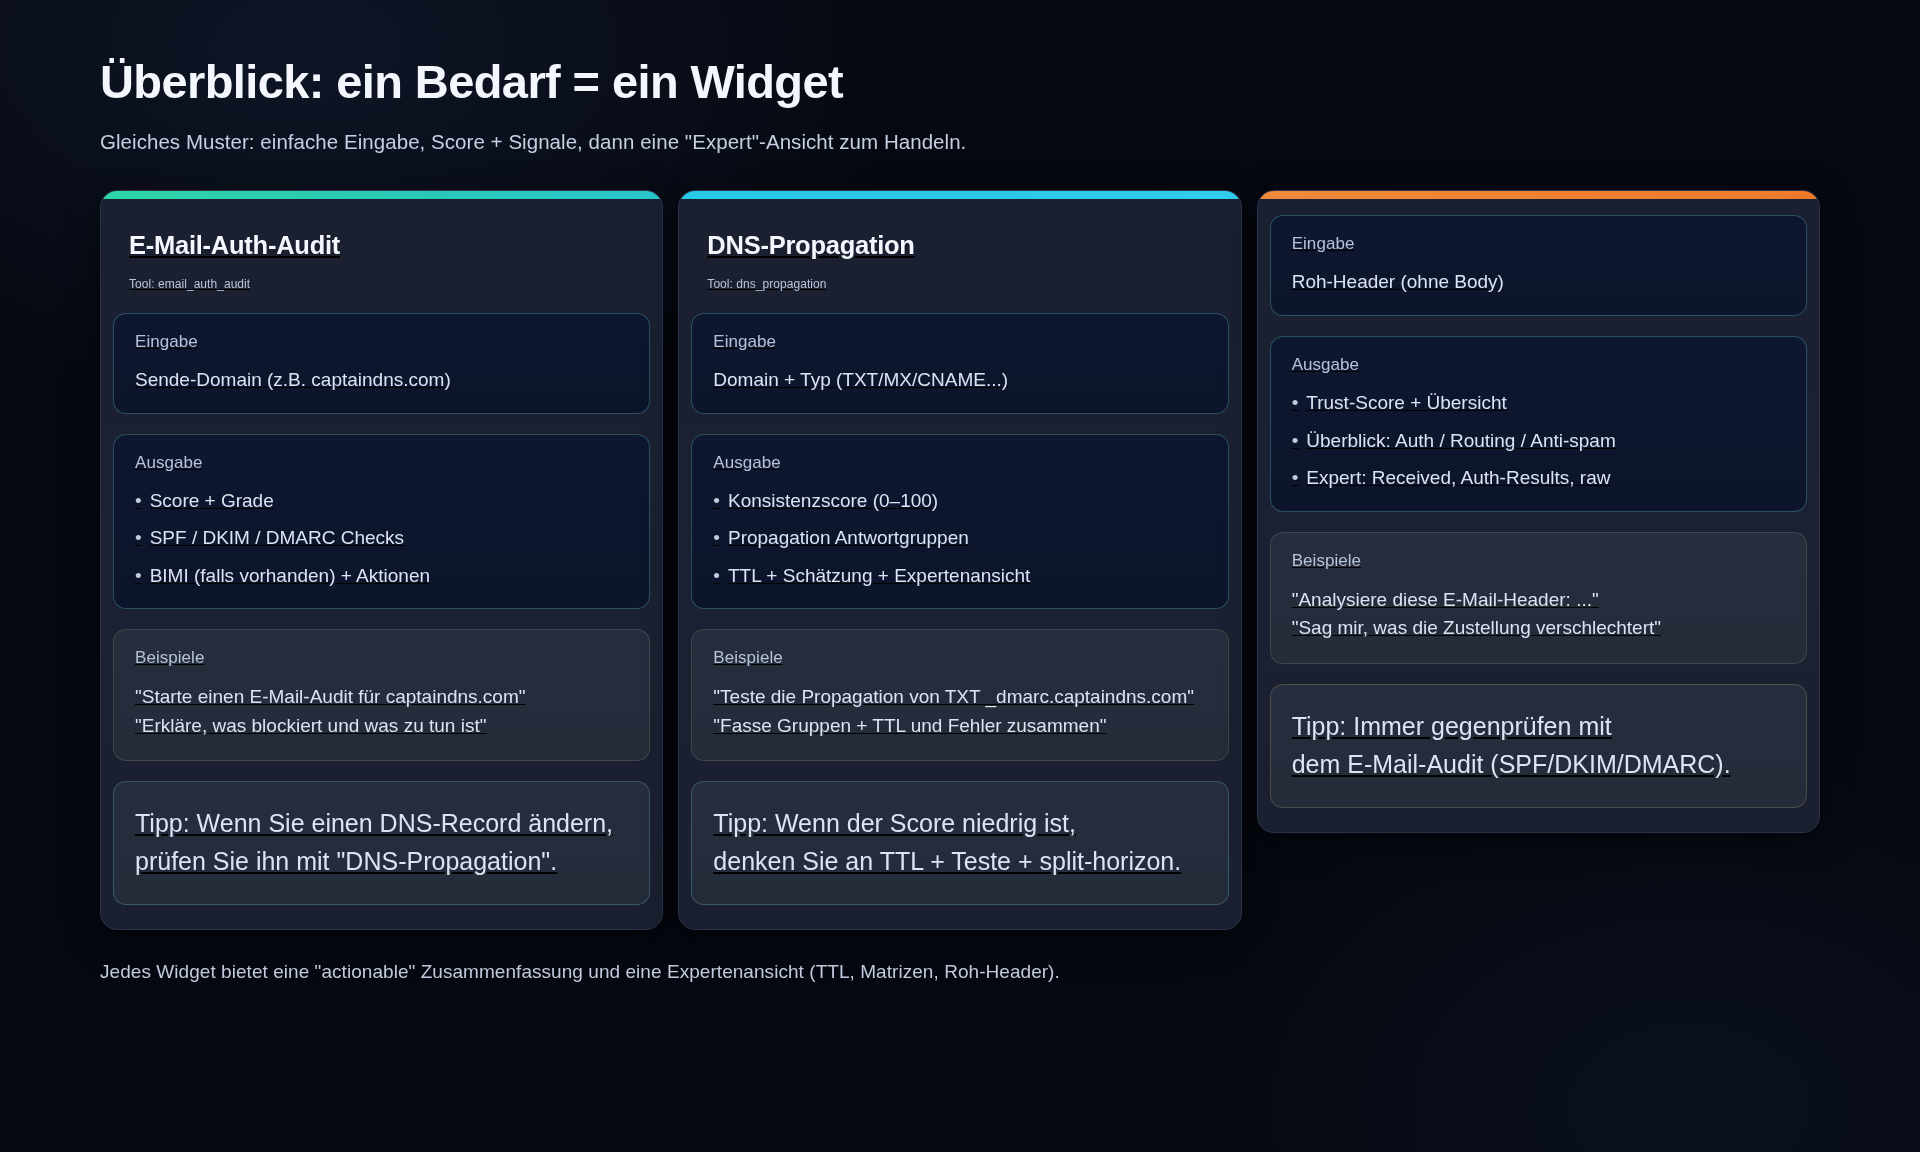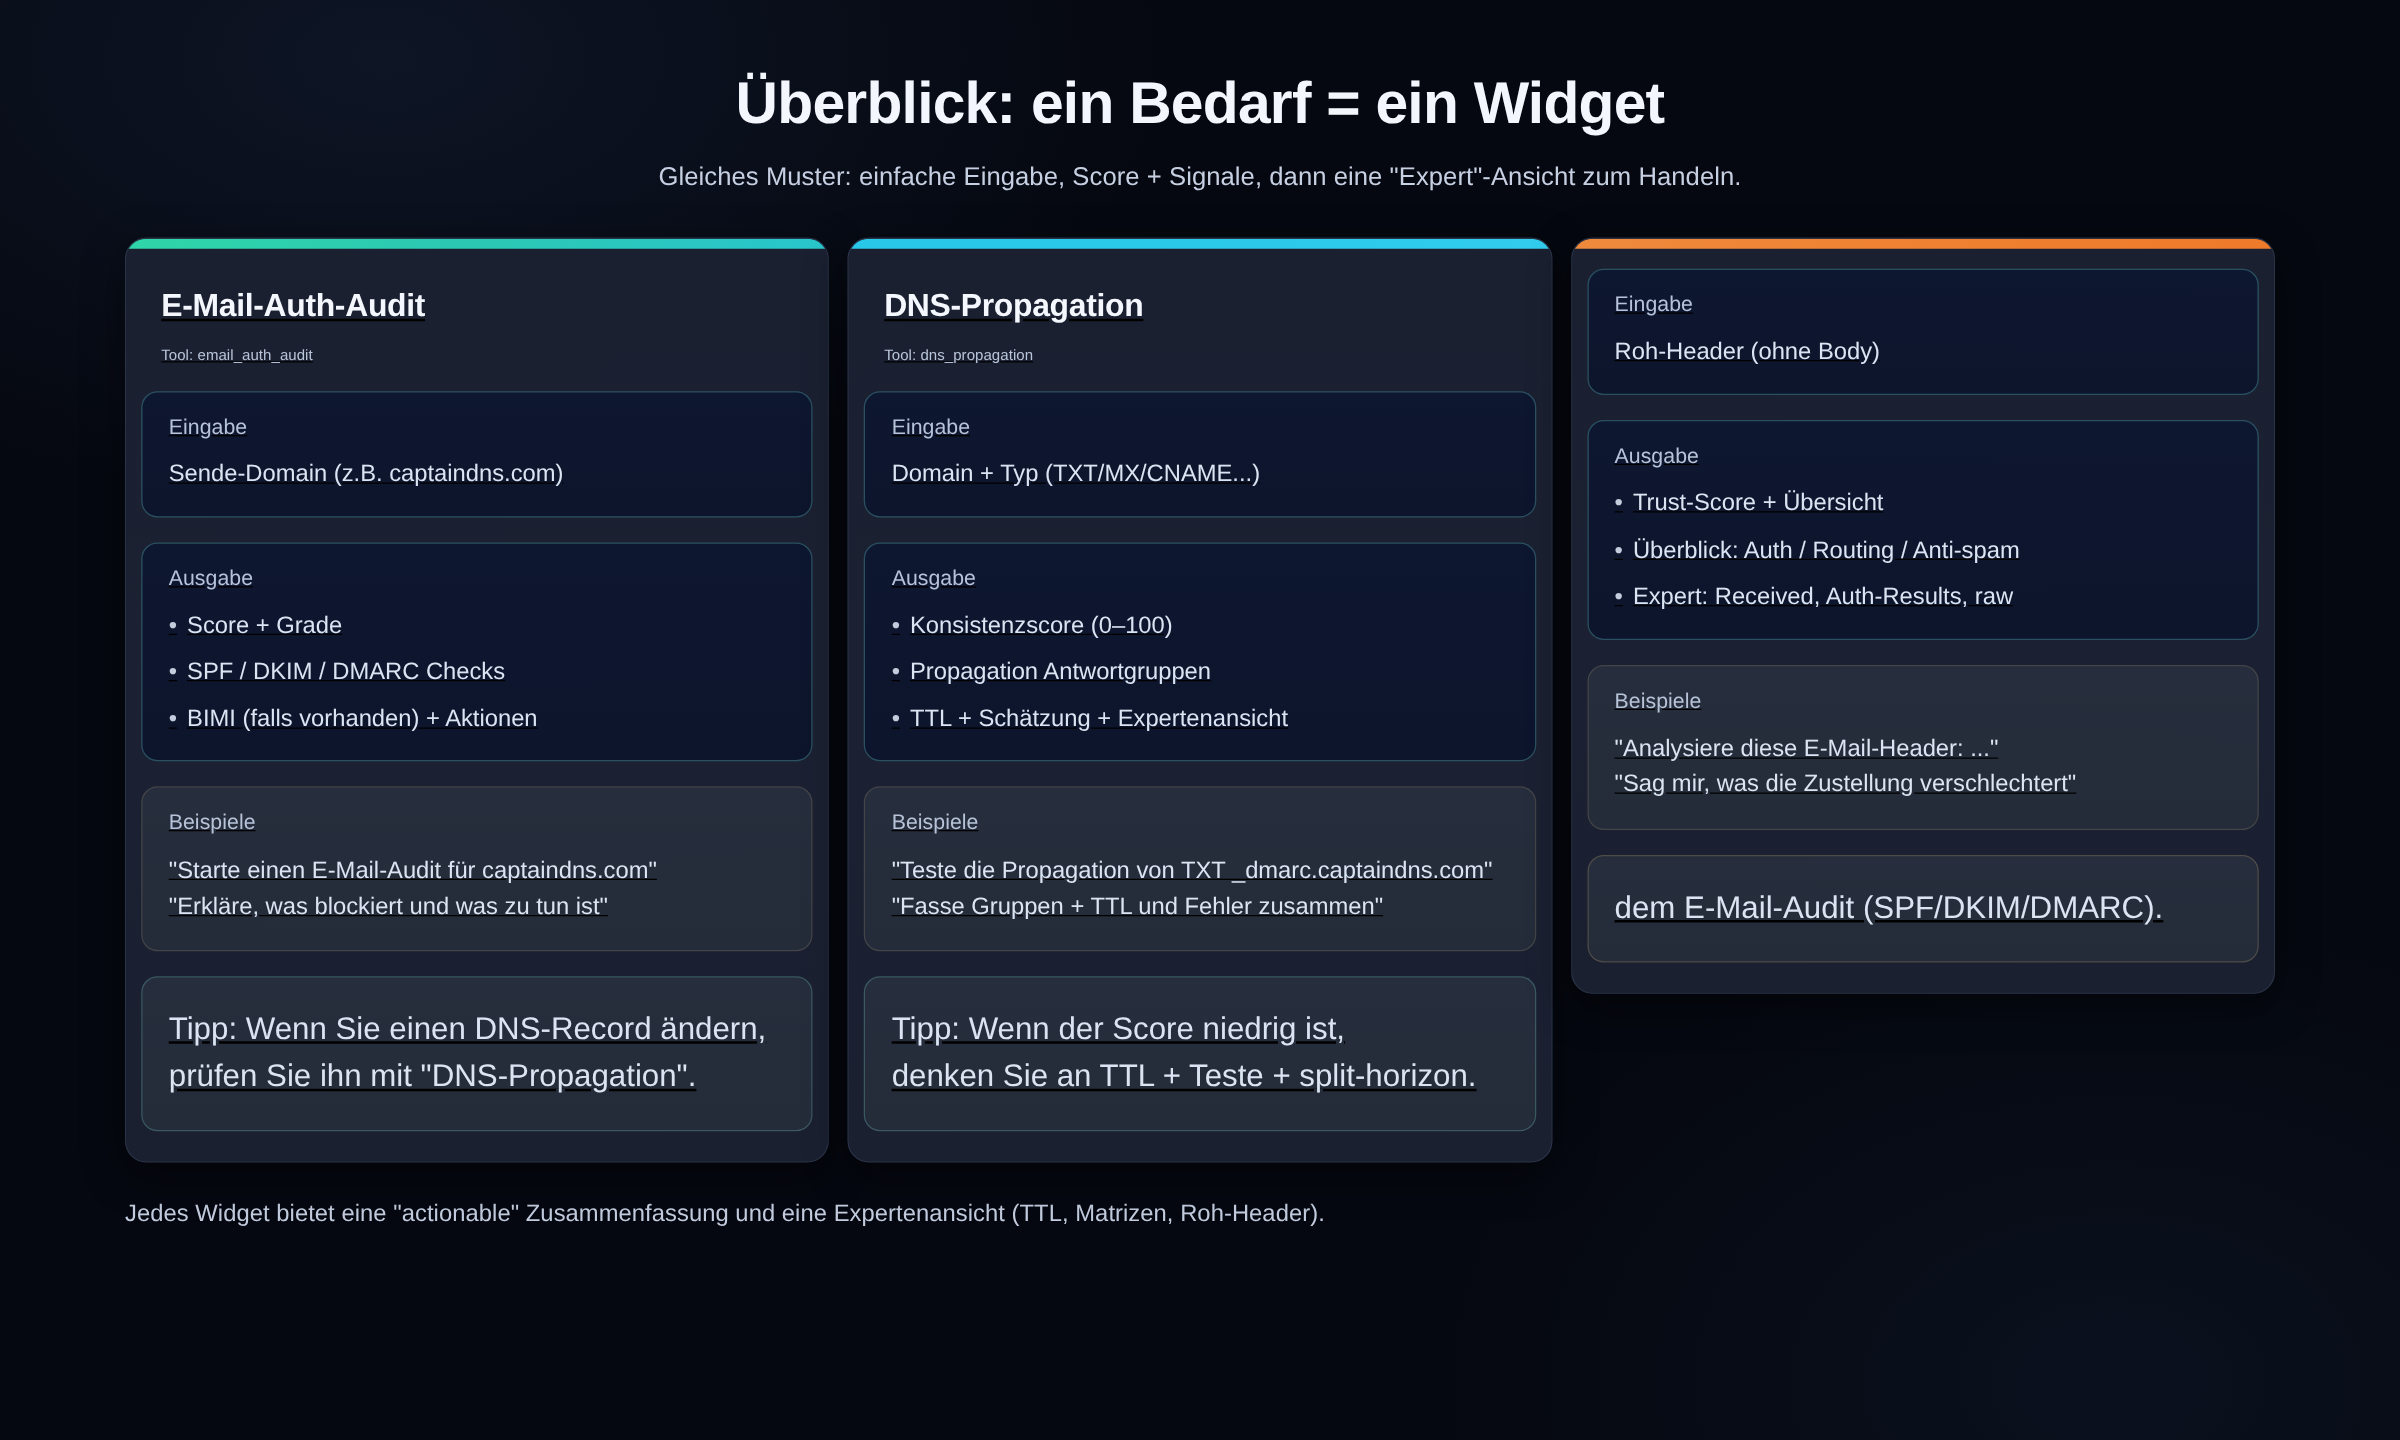--- a/index.html
+++ b/index.html
@@ -14,21 +14,21 @@
     position:relative;
     width:1920px; height:1152px;
     background:
       radial-gradient(900px 520px at 16% 4%, rgba(22,34,58,0.50) 0%, rgba(5,8,16,0) 70%),
       radial-gradient(760px 520px at 88% 96%, rgba(18,30,50,0.40) 0%, rgba(5,8,16,0) 72%),
       #050810;
     padding:56px 100px 0 100px;
   }
 
   
-  .header { margin-bottom:34px;text-align:center; }
+  .header { margin-bottom:34px; }
   .page-title {
     font-size:47px;
     font-weight:700;
     color:#f3f6fc;
     letter-spacing:-0.6px;
     line-height:1.12;
     margin-bottom:19px;
     white-space:nowrap;
   }
   .page-subtitle {
@@ -284,20 +284,21 @@
           </ul>
         </div>
 
         <div class="block grey examples">
           <div class="block-label">Beispiele</div>
           <div class="ex">"Analysiere diese E-Mail-Header: ..."</div>
           <div class="ex">"Sag mir, was die Zustellung verschlechtert"</div>
         </div>
 
         <div class="block grey tip t3">
+          <div class="tip-line">Tipp: Immer gegenprüfen mit</div>
           <div class="tip-line">dem E-Mail-Audit (SPF/DKIM/DMARC).</div>
         </div>
 
       </div>
     </div>
 
   </div>
 
   <div class="footer">Jedes Widget bietet eine "actionable" Zusammenfassung und eine Expertenansicht (TTL, Matrizen, Roh-Header).</div>
 

